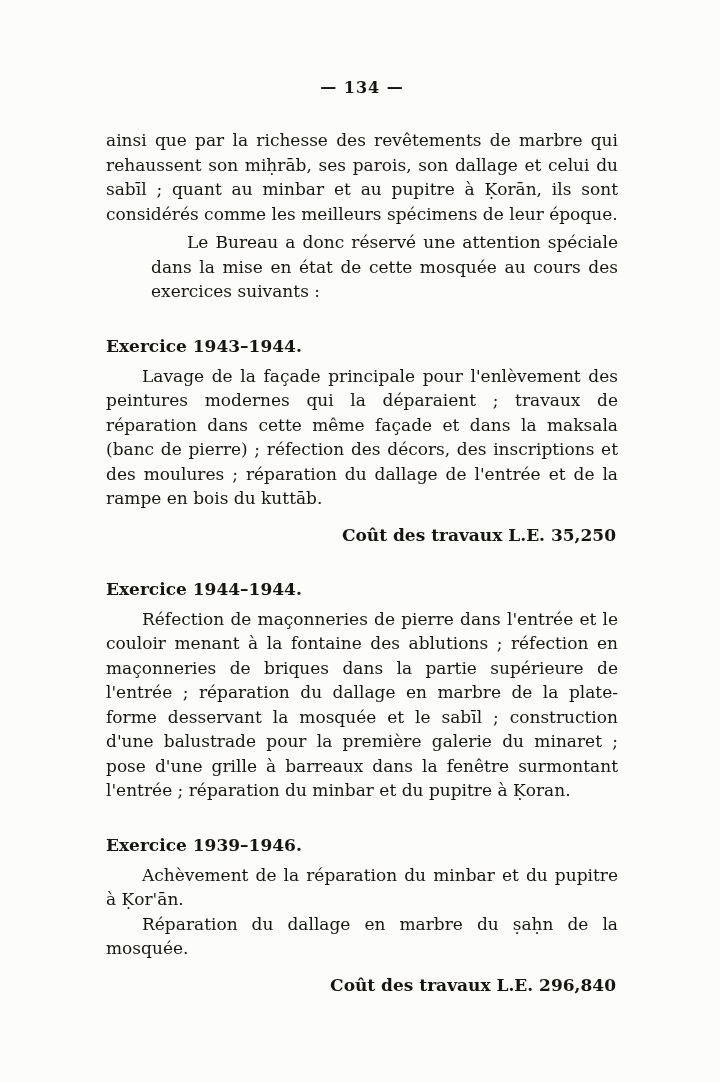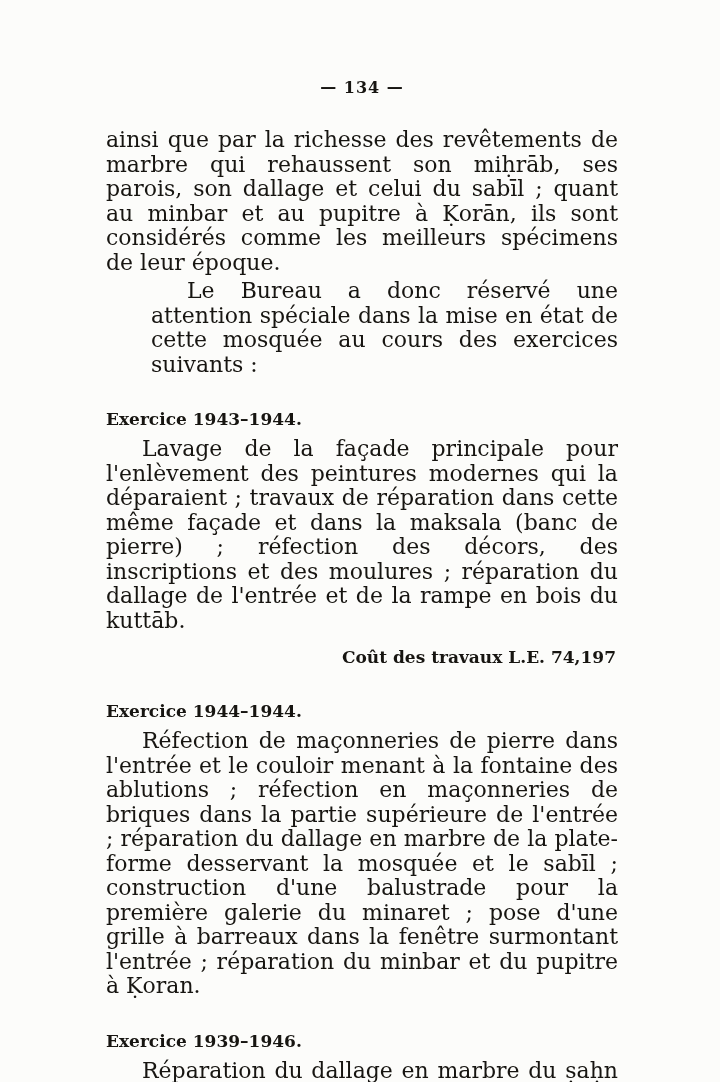--- a/index.html
+++ b/index.html
@@ -20,21 +20,21 @@
   .page-number {
     text-align: center;
     font-weight: bold;
     font-size: 16px;
     letter-spacing: 1px;
     line-height: 24px;
     margin: 0 0 28px 0;
   }
   .par {
     margin: 0;
-    font-size: 22px;
+    font-size: 17px;
     line-height: 24.5px;
     text-align: justify;
     text-justify: inter-word;
   }
   .par.indent { text-indent: 36px; }
   .par + .par { margin-top: 4px; margin-left: 45px; }
   .exercice-heading {
     margin: 30px 0 6px 0;
     font-size: 17px;
     line-height: 24px;
@@ -56,30 +56,31 @@
 
   <div class="page-number">— 134 —</div>
 
   <p class="par">ainsi que par la richesse des revêtements de marbre qui rehaussent son miḥrāb, ses parois, son dallage et celui du sabīl ; quant au minbar et au pupitre à Ḳorān, ils sont considérés comme les meilleurs spécimens de leur époque.</p>
 
   <p class="par indent">Le Bureau a donc réservé une attention spéciale dans la mise en état de cette mosquée au cours des exercices suivants :</p>
 
   <section>
     <h3 class="exercice-heading">Exercice 1943–1944.</h3>
     <p class="par indent">Lavage de la façade principale pour l'enlèvement des peintures modernes qui la déparaient ; travaux de réparation dans cette même façade et dans la maksala (banc de pierre) ; réfection des décors, des inscriptions et des moulures ; réparation du dallage de l'entrée et de la rampe en bois du kuttāb.</p>
-    <p class="cost-line">Coût des travaux L.E. 74,197</p>
+    <p class="cost-line">Coût des travaux L.E. 35,250</p>
   </section>
 
   <section>
     <h3 class="exercice-heading">Exercice 1944–1944.</h3>
     <p class="par indent">Réfection de maçonneries de pierre dans l'entrée et le couloir menant à la fontaine des ablutions ; réfection en maçonneries de briques dans la partie supérieure de l'entrée ; réparation du dallage en marbre de la plate-forme desservant la mosquée et le sabīl ; construction d'une balustrade pour la première galerie du minaret ; pose d'une grille à barreaux dans la fenêtre surmontant l'entrée ; réparation du minbar et du pupitre à Ḳoran.</p>
   </section>
 
   <section>
     <h3 class="exercice-heading">Exercice 1939–1946.</h3>
+    <p class="par indent">Achèvement de la réparation du minbar et du pupitre à Ḳor'ān.</p>
   </section>
 
   <section>
     <p class="par indent">Réparation du dallage en marbre du ṣaḥn de la mosquée.</p>
     <p class="cost-line">Coût des travaux L.E. 296,840</p>
   </section>
 
 </div>
 
 </body></html>

